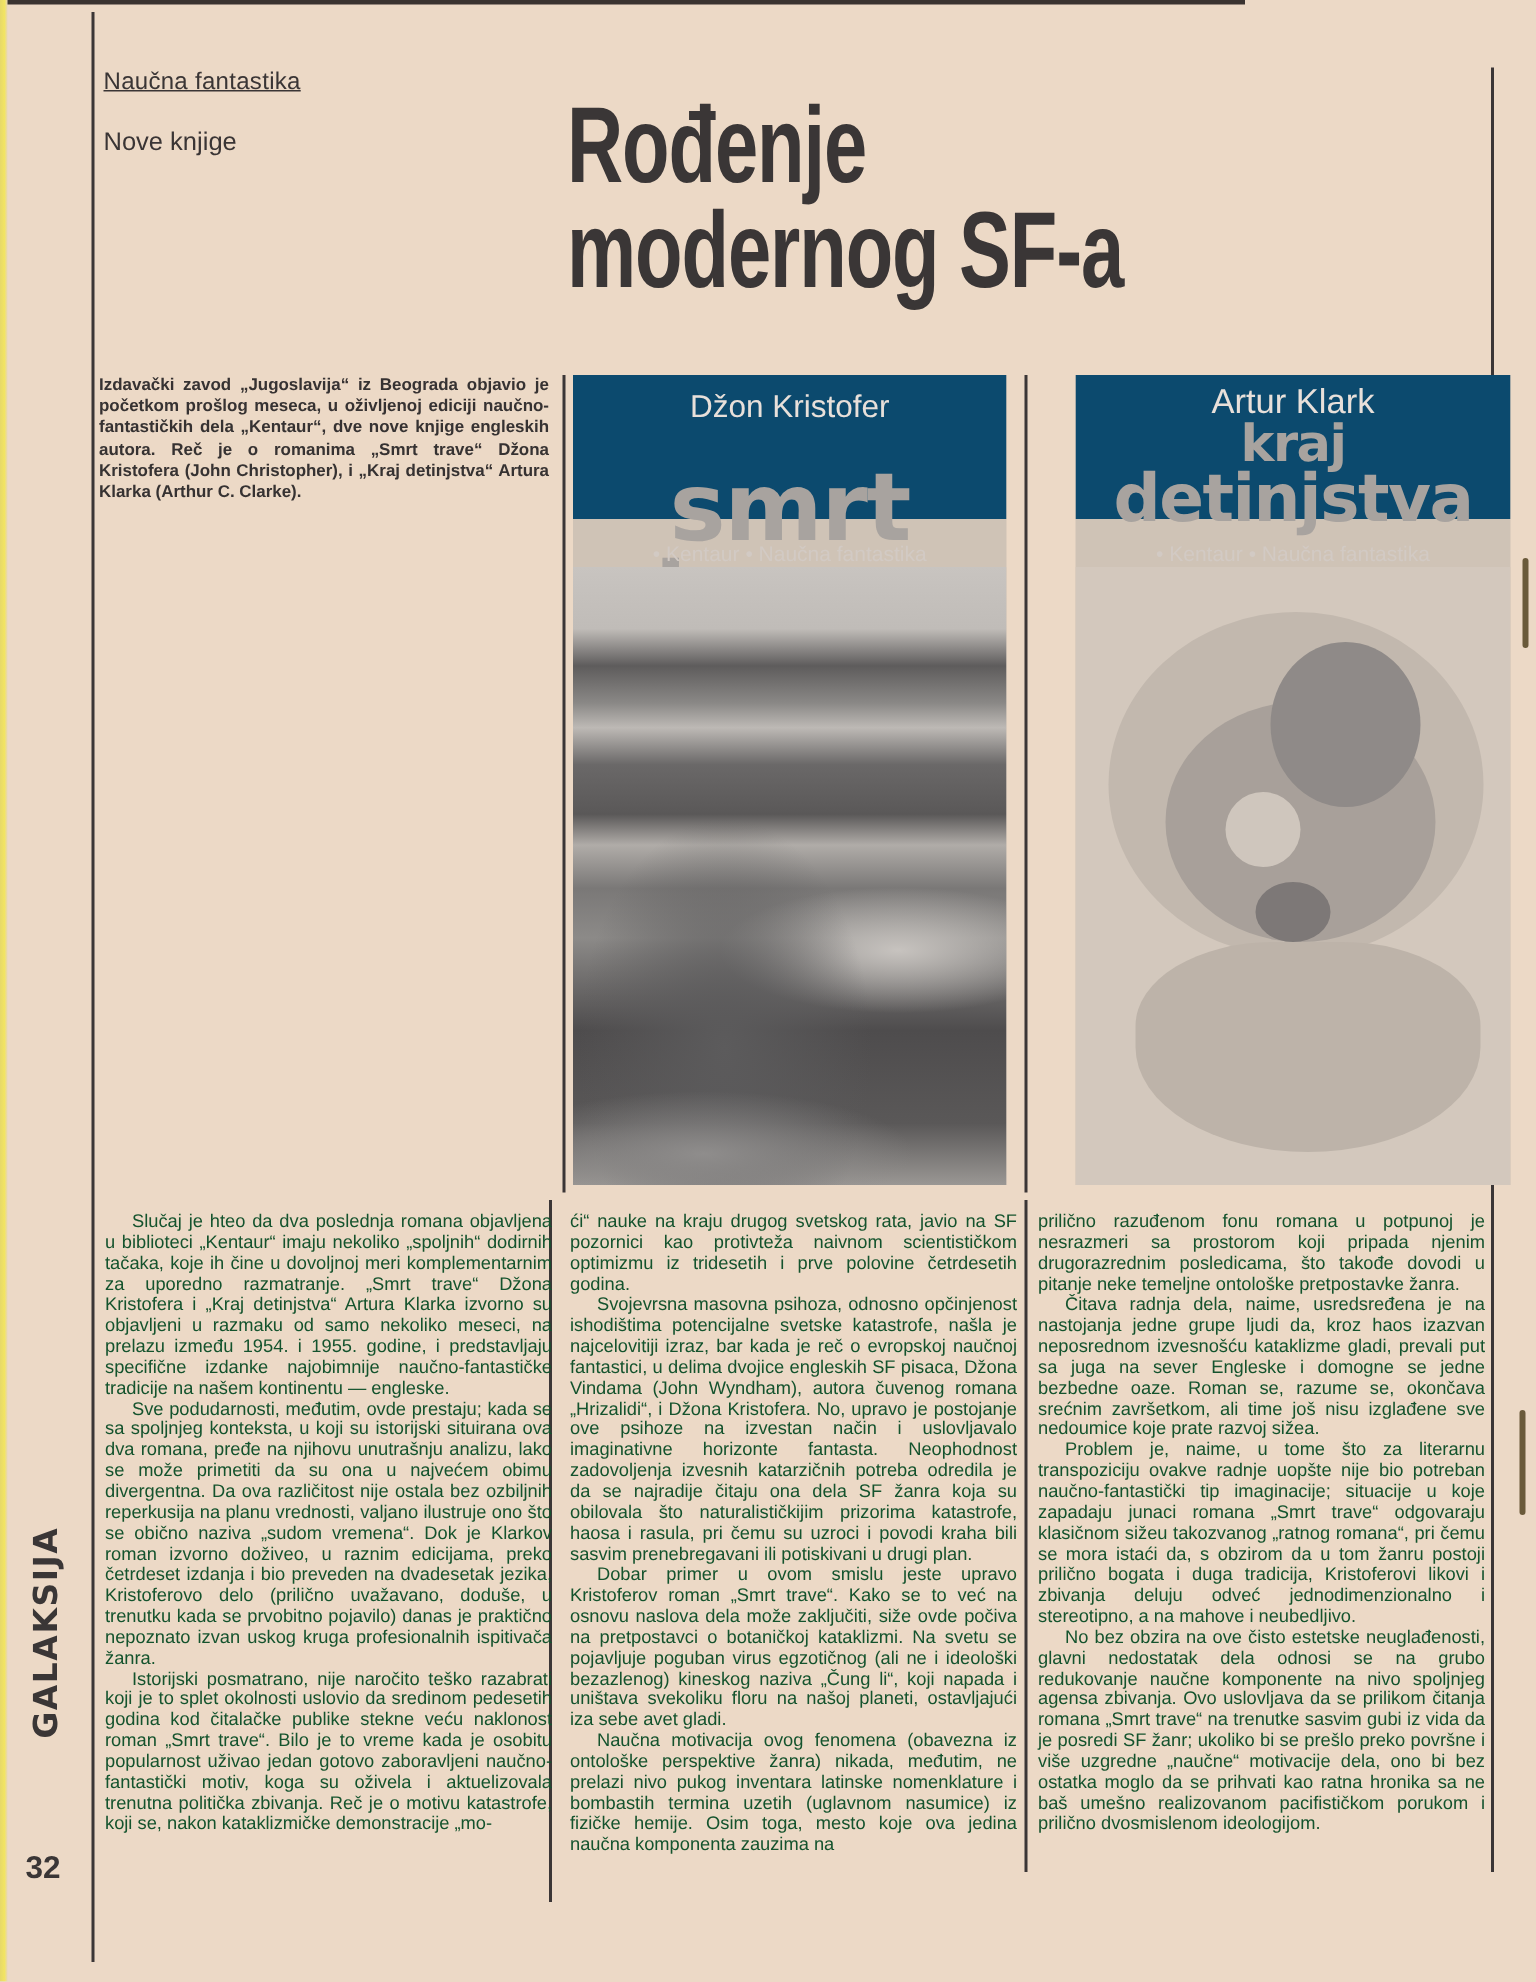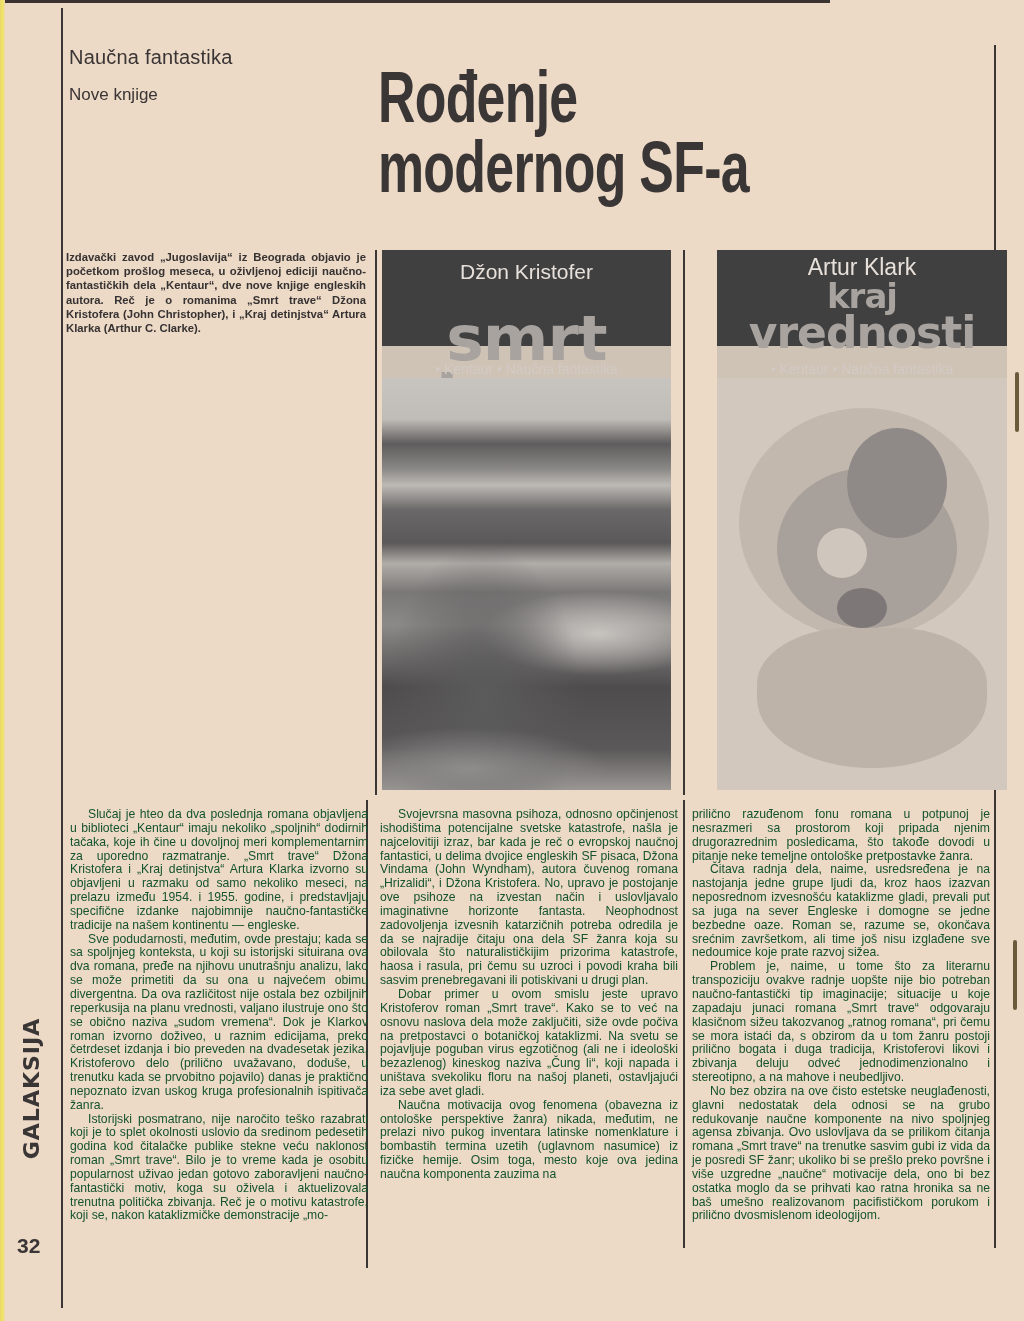--- a/index.html
+++ b/index.html
@@ -10,42 +10,42 @@
     font-family: "Liberation Sans", sans-serif;
     color: #2d2a2a;
   }
   .top-shadow { position: absolute; left: 0; top: 0; width: 830px; height: 3px; background: #3a3330; }
   .yellow-edge { position: absolute; left: 0; top: 0; width: 5px; height: 1321px;
     background: linear-gradient(to right, #e6d96a, #f2e463 60%, #e8d7b8); }
   .left-rule { position: absolute; left: 61px; top: 8px; width: 2px; height: 1300px; background: #3b3636; }
   .right-rule { position: absolute; left: 994px; top: 45px; width: 2px; height: 805px; background: #3b3636; }
   .col-rule { position: absolute; width: 2px; background: #3b3636; }
 
-  .section { position: absolute; left: 69px; top: 46px; font-size: 20px; color: #3a3535; letter-spacing: 0.2px; }
+  .section { position: absolute; left: 69px; top: 46px; font-size: 16px; color: #3a3535; letter-spacing: 0.2px; text-decoration: underline; }
   .subsection { position: absolute; left: 69px; top: 85px; font-size: 17px; color: #3a3535; }
 
   .headline {
     position: absolute; left: 378px; top: 62px;
     font-family: "Liberation Sans", sans-serif; font-weight: bold;
     font-size: 72px; line-height: 70px; color: #3a3636;
     transform: scaleX(0.72); transform-origin: left top;
     letter-spacing: -1px;
   }
 
   .lead {
     position: absolute; left: 66px; top: 250px; width: 300px;
     font-size: 11.3px; line-height: 14.2px; font-weight: bold; color: #363232;
     text-align: justify;
   }
 
   .cover {
     position: absolute; top: 250px; height: 540px; background: #cfc3b6;
     overflow: hidden;
   }
-  .cover-band { position: absolute; left: 0; top: 0; width: 100%; height: 96px; background: #404040; padding-left: 16px; }
+  .cover-band { position: absolute; left: 0; top: 0; width: 100%; height: 96px; background: #0c4a6e; padding-left: 16px; }
   .cover-author { position: absolute; left: 0; top: 10px; width: 100%; text-align: center;
     color: #e8e0da; font-size: 21px; }
   .cover-title { position: absolute; left: 0; width: 100%; text-align: center;
     color: #a8a39f; font-family: "DejaVu Sans", sans-serif; font-weight: bold; letter-spacing: -1px; }
   .cover-series { position: absolute; left: 0; top: 111px; width: 100%; text-align: center;
     color: #d2cac4; font-size: 14px; }
 
   .art1 {
     position: absolute; left: 0; top: 128px; width: 100%; height: 412px;
     background:
@@ -103,21 +103,21 @@
     <div class="cover-title" style="top:36px; font-size:63px; line-height:56px;margin-top:25px;">smrt trave</div>
     <div class="cover-series">• Kentaur • Naučna fantastika</div>
   </div>
   <div class="art1"></div>
 </div>
 
 <div class="cover" style="left:692px; width:290px;margin-left:25px;">
   <div class="cover-band">
     <div class="cover-author" style="top:4px; font-size:23px;">Artur Klark</div>
     <div class="cover-title" style="top:28px; font-size:34px; line-height:36px;">kraj</div>
-    <div class="cover-title" style="top:58px; font-size:44px; line-height:50px;">vrednosti</div>
+    <div class="cover-title" style="top:58px; font-size:44px; line-height:50px;">detinjstva</div>
     <div class="cover-series">• Kentaur • Naučna fantastika</div>
   </div>
   <div class="art2">
     <div class="blob" style="left:22px; top:30px; width:250px; height:230px; background:#c2b8ae;"></div>
     <div class="blob" style="left:40px; top:250px; width:230px; height:140px; background:#bdb3a9; border-radius:40% 40% 50% 50%;"></div>
     <div class="blob" style="left:60px; top:90px; width:180px; height:160px; background:#a8a09a;"></div>
     <div class="blob" style="left:130px; top:50px; width:100px; height:110px; background:#8f8a88;"></div>
     <div class="blob" style="left:100px; top:150px; width:50px; height:50px; background:#cfc6bd;"></div>
     <div class="blob" style="left:120px; top:210px; width:50px; height:40px; background:#7d7877;"></div>
   </div>
@@ -126,20 +126,21 @@
 <div class="col-rule" style="left:366px; top:800px; height:468px;"></div>
 <div class="col-rule" style="left:683px; top:800px; height:448px;"></div>
 <div class="col-rule" style="left:994px; top:800px; height:448px;"></div>
 
 <div class="body-col" style="left:70px;">
   <p>Slučaj je hteo da dva poslednja romana objavljena u biblioteci „Kentaur“ imaju nekoliko „spoljnih“ dodirnih tačaka, koje ih čine u dovoljnoj meri komplementarnim za uporedno razmatranje. „Smrt trave“ Džona Kristofera i „Kraj detinjstva“ Artura Klarka izvorno su objavljeni u razmaku od samo nekoliko meseci, na prelazu između 1954. i 1955. godine, i predstavljaju specifične izdanke najobimnije naučno-fantastičke tradicije na našem kontinentu — engleske.</p>
   <p>Sve podudarnosti, međutim, ovde prestaju; kada se sa spoljnjeg konteksta, u koji su istorijski situirana ova dva romana, pređe na njihovu unutrašnju analizu, lako se može primetiti da su ona u najvećem obimu divergentna. Da ova različitost nije ostala bez ozbiljnih reperkusija na planu vrednosti, valjano ilustruje ono što se obično naziva „sudom vremena“. Dok je Klarkov roman izvorno doživeo, u raznim edicijama, preko četrdeset izdanja i bio preveden na dvadesetak jezika, Kristoferovo delo (prilično uvažavano, doduše, u trenutku kada se prvobitno pojavilo) danas je praktično nepoznato izvan uskog kruga profesionalnih ispitivača žanra.</p>
   <p>Istorijski posmatrano, nije naročito teško razabrati koji je to splet okolnosti uslovio da sredinom pedesetih godina kod čitalačke publike stekne veću naklonost roman „Smrt trave“. Bilo je to vreme kada je osobitu popularnost uživao jedan gotovo zaboravljeni naučno-fantastički motiv, koga su oživela i aktuelizovala trenutna politička zbivanja. Reč je o motivu katastrofe, koji se, nakon kataklizmičke demonstracije „mo-</p>
 </div>
 <div class="body-col" style="left:380px;">
+  <p class="noindent">ći“ nauke na kraju drugog svetskog rata, javio na SF pozornici kao protivteža naivnom scientističkom optimizmu iz tridesetih i prve polovine četrdesetih godina.</p>
   <p>Svojevrsna masovna psihoza, odnosno opčinjenost ishodištima potencijalne svetske katastrofe, našla je najcelovitiji izraz, bar kada je reč o evropskoj naučnoj fantastici, u delima dvojice engleskih SF pisaca, Džona Vindama (John Wyndham), autora čuvenog romana „Hrizalidi“, i Džona Kristofera. No, upravo je postojanje ove psihoze na izvestan način i uslovljavalo imaginativne horizonte fantasta. Neophodnost zadovoljenja izvesnih katarzičnih potreba odredila je da se najradije čitaju ona dela SF žanra koja su obilovala što naturalističkijim prizorima katastrofe, haosa i rasula, pri čemu su uzroci i povodi kraha bili sasvim prenebregavani ili potiskivani u drugi plan.</p>
   <p>Dobar primer u ovom smislu jeste upravo Kristoferov roman „Smrt trave“. Kako se to već na osnovu naslova dela može zaključiti, siže ovde počiva na pretpostavci o botaničkoj kataklizmi. Na svetu se pojavljuje poguban virus egzotičnog (ali ne i ideološki bezazlenog) kineskog naziva „Čung li“, koji napada i uništava svekoliku floru na našoj planeti, ostavljajući iza sebe avet gladi.</p>
   <p>Naučna motivacija ovog fenomena (obavezna iz ontološke perspektive žanra) nikada, međutim, ne prelazi nivo pukog inventara latinske nomenklature i bombastih termina uzetih (uglavnom nasumice) iz fizičke hemije. Osim toga, mesto koje ova jedina naučna komponenta zauzima na</p>
 </div>
 <div class="body-col" style="left:692px;">
   <p class="noindent">prilično razuđenom fonu romana u potpunoj je nesrazmeri sa prostorom koji pripada njenim drugorazrednim posledicama, što takođe dovodi u pitanje neke temeljne ontološke pretpostavke žanra.</p>
   <p>Čitava radnja dela, naime, usredsređena je na nastojanja jedne grupe ljudi da, kroz haos izazvan neposrednom izvesnošću kataklizme gladi, prevali put sa juga na sever Engleske i domogne se jedne bezbedne oaze. Roman se, razume se, okončava srećnim završetkom, ali time još nisu izglađene sve nedoumice koje prate razvoj sižea.</p>
   <p>Problem je, naime, u tome što za literarnu transpoziciju ovakve radnje uopšte nije bio potreban naučno-fantastički tip imaginacije; situacije u koje zapadaju junaci romana „Smrt trave“ odgovaraju klasičnom sižeu takozvanog „ratnog romana“, pri čemu se mora istaći da, s obzirom da u tom žanru postoji prilično bogata i duga tradicija, Kristoferovi likovi i zbivanja deluju odveć jednodimenzionalno i stereotipno, a na mahove i neubedljivo.</p>
   <p>No bez obzira na ove čisto estetske neuglađenosti, glavni nedostatak dela odnosi se na grubo redukovanje naučne komponente na nivo spoljnjeg agensa zbivanja. Ovo uslovljava da se prilikom čitanja romana „Smrt trave“ na trenutke sasvim gubi iz vida da je posredi SF žanr; ukoliko bi se prešlo preko površne i više uzgredne „naučne“ motivacije dela, ono bi bez ostatka moglo da se prihvati kao ratna hronika sa ne baš umešno realizovanom pacifističkom porukom i prilično dvosmislenom ideologijom.</p>
 </div>

